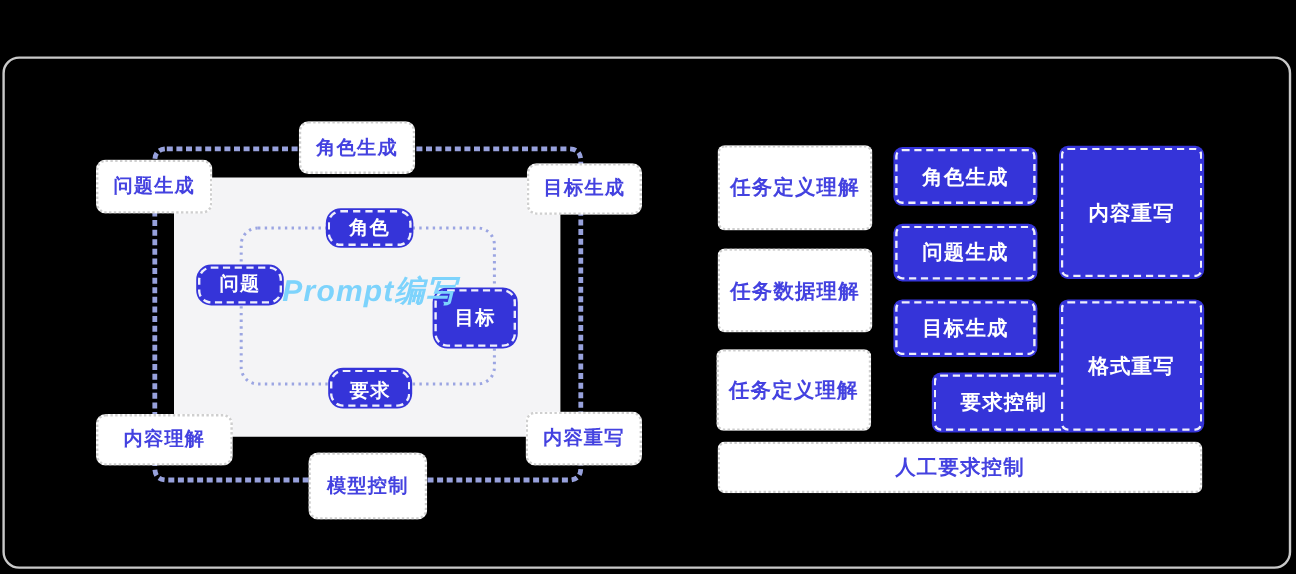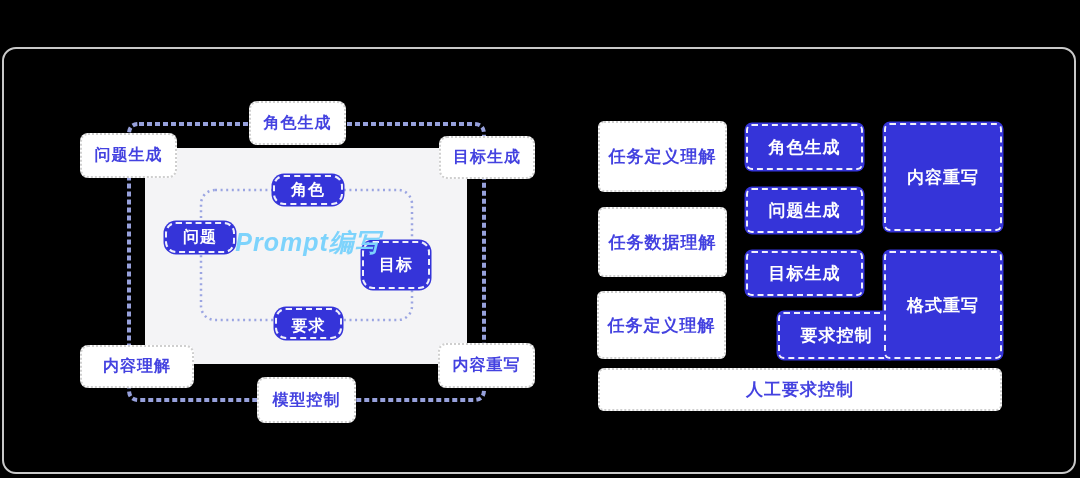--- a/index.html
+++ b/index.html
@@ -50,21 +50,21 @@
       </div>
 
     <div class="wbox" style="left:80px;top:345px;width:114px;height:43px;">
         <span>内容理解</span>
       </div>
 
     <div class="wbox" style="left:438px;top:343px;width:97px;height:45px;">
         <span>内容重写</span>
       </div>
 
-    <div class="wbox" style="left:257px;top:377px;width:99px;height:46px;">
+    <div class="wbox" style="left:257px;top:377px;width:99px;height:56px;">
         <span>模型控制</span>
       </div>
 
     <div class="bbox" style="left:273px;top:175px;width:70px;height:30px;">
         <span>角色</span>
       </div>
 
     <div class="bbox" style="left:165px;top:222px;width:70px;height:31px;">
         <span>问题</span>
       </div>

